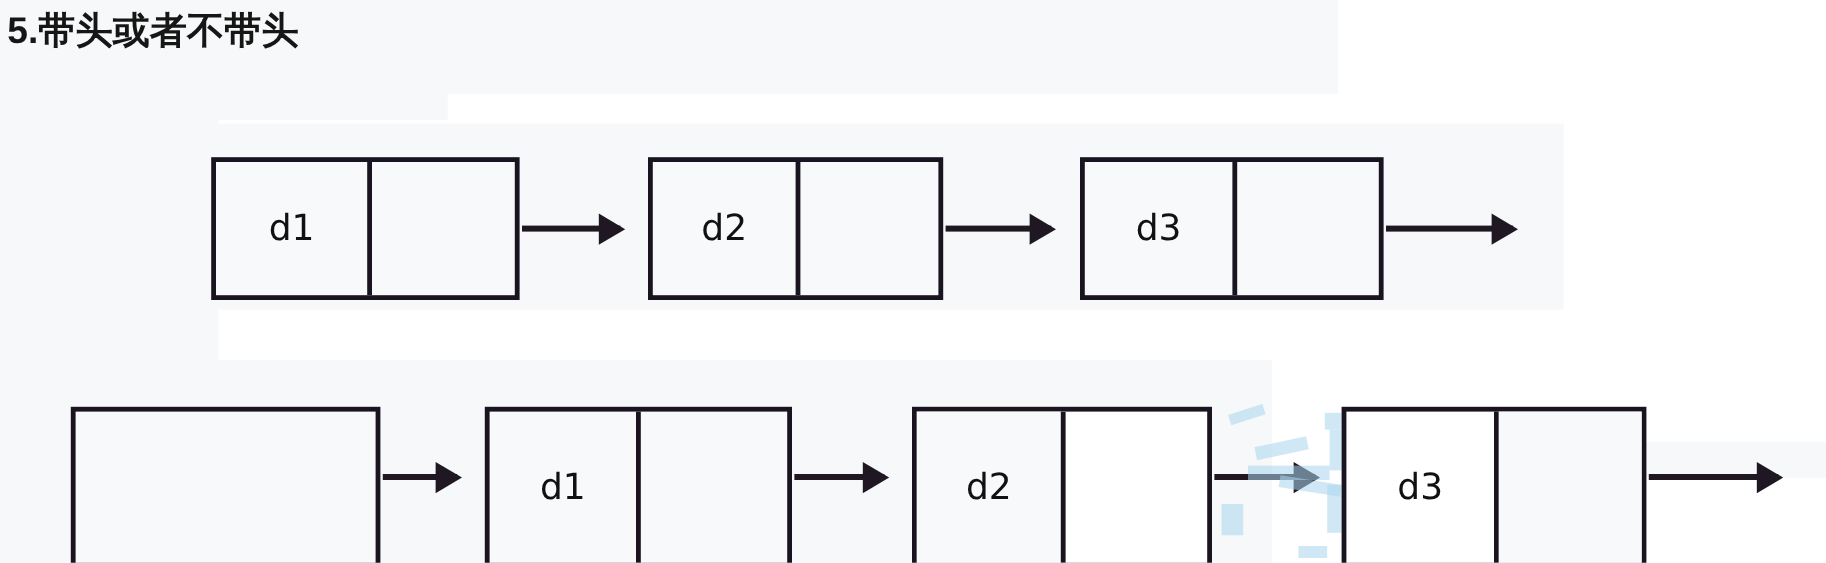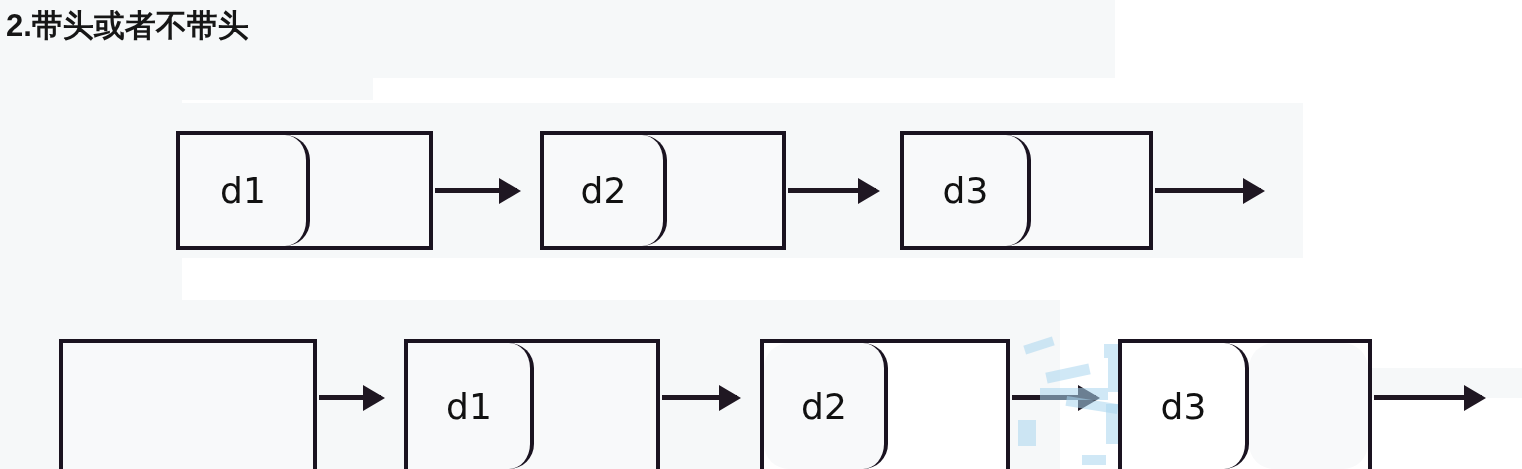--- a/index.html
+++ b/index.html
@@ -57,24 +57,23 @@
     display: flex;
   }
   .node.white-fill { background: #ffffff; }
 
   .cell {
     box-sizing: border-box;
     display: flex;
     align-items: center;
     justify-content: center;
     height: 100%;
-    font-size: 36px;
+    font-size: 30px;
     color: #111111;
     font-family: "DejaVu Sans", "Liberation Sans", sans-serif;
-    border-radius: 25px;
   }
   .cell.data {
     border-right: 4px solid #1a1320;
   }
   .cell.ptr {
     
   }
 
   
   .arrow {
@@ -108,21 +107,21 @@
 
 <div id="canvas">
 
   <div class="bg-block bg-title"></div>
   <div class="bg-block bg-row1"></div>
   <div class="bg-block bg-row1b"></div>
   <div class="bg-block bg-row1c"></div>
   <div class="bg-block bg-row2"></div>
   <div class="bg-block bg-row2b"></div>
 
-  <div class="page-title">2.带头或者不带头</div>
+  <div class="page-title">5.带头或者不带头</div>
 
   <div class="node" style="left:176px; top:131px; width:257px; height:119px;">
     <div class="cell data" style="width:130px;">d1</div>
     <div class="cell ptr" style="width:119px;"></div>
   </div>
 
   <div class="arrow" style="left:435px; top:188px; width:82px;"></div>
 
   <div class="node" style="left:540px; top:131px; width:246px; height:119px;">
     <div class="cell data" style="width:123px;">d2</div>

